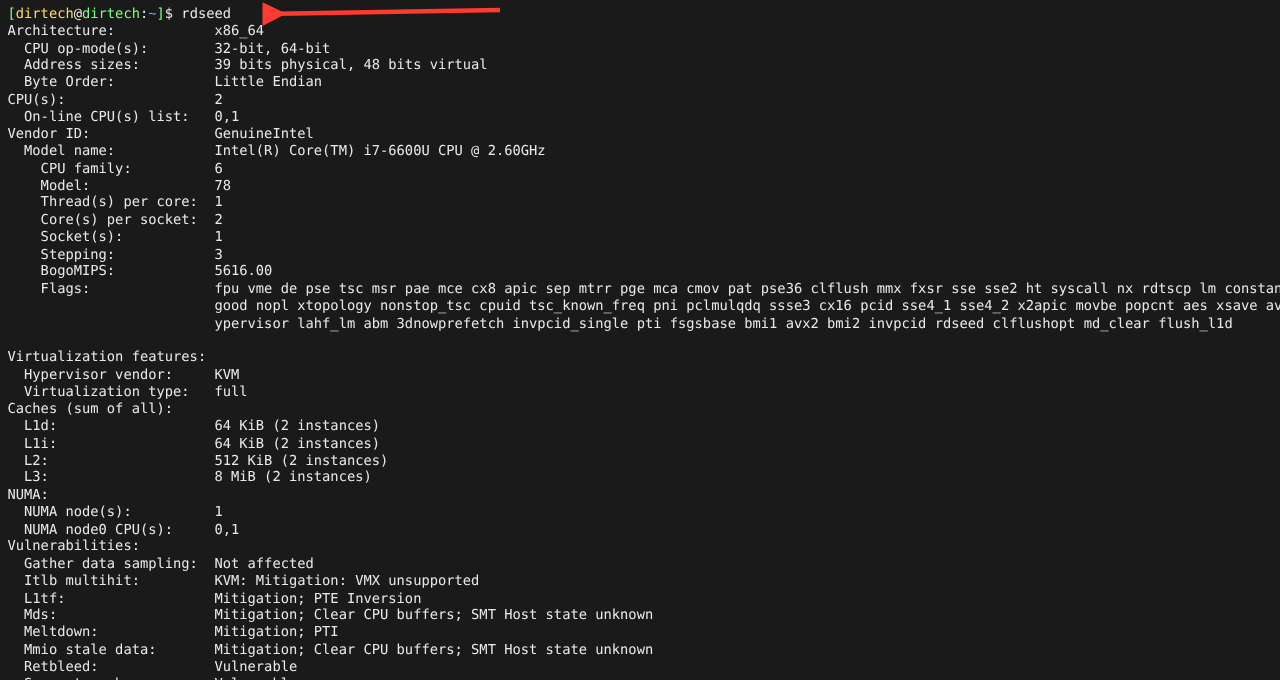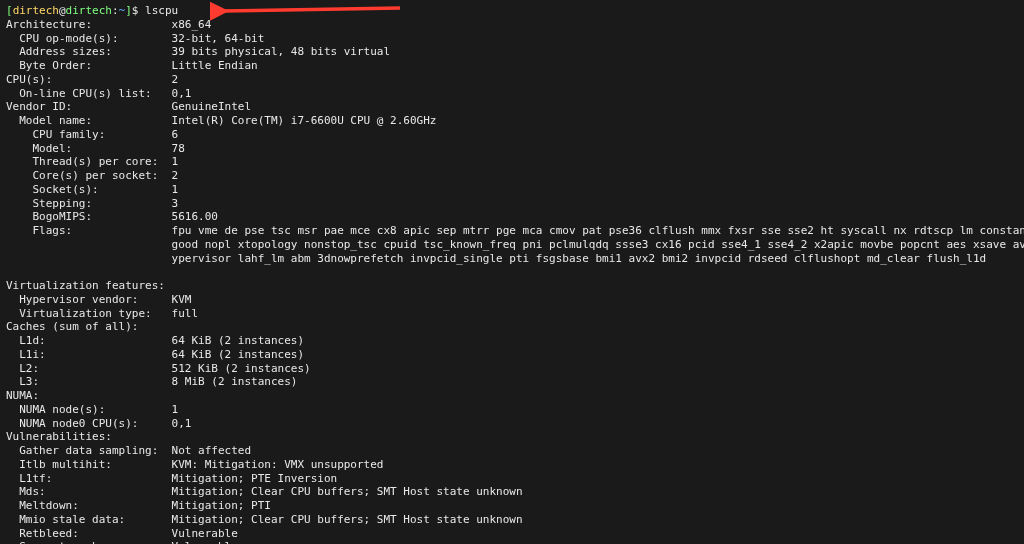--- a/index.html
+++ b/index.html
@@ -28,21 +28,21 @@
     .cmd { color: #e8e8e8; }
     .arrow {
       position:absolute;
       pointer-events:none;
     }
     .arrow svg { display:block; }
   </style>
 </head>
 <body>
 
-<div class="terminal"><span><span class="prompt-open">[</span><span class="prompt-user">dirtech</span><span class="prompt-at">@</span><span class="prompt-host">dirtech</span><span class="prompt-at">:</span><span class="prompt-tilde">~</span><span class="prompt-open">]</span><span class="prompt-dollar">$</span> <span class="cmd">lscpu</span></span>
+<div class="terminal"><span><span class="prompt-open">[</span><span class="prompt-user">dirtech</span><span class="prompt-at">@</span><span class="prompt-host">dirtech</span><span class="prompt-at">:</span><span class="prompt-tilde">~</span><span class="prompt-open">]</span><span class="prompt-dollar">$</span> <span class="cmd">rdseed</span></span>
 <span id="out">Architecture:            x86_64
   CPU op-mode(s):        32-bit, 64-bit
   Address sizes:         39 bits physical, 48 bits virtual
   Byte Order:            Little Endian
 CPU(s):                  2
   On-line CPU(s) list:   0,1
 Vendor ID:               GenuineIntel
   Model name:            Intel(R) Core(TM) i7-6600U CPU @ 2.60GHz
     CPU family:          6
     Model:               78

